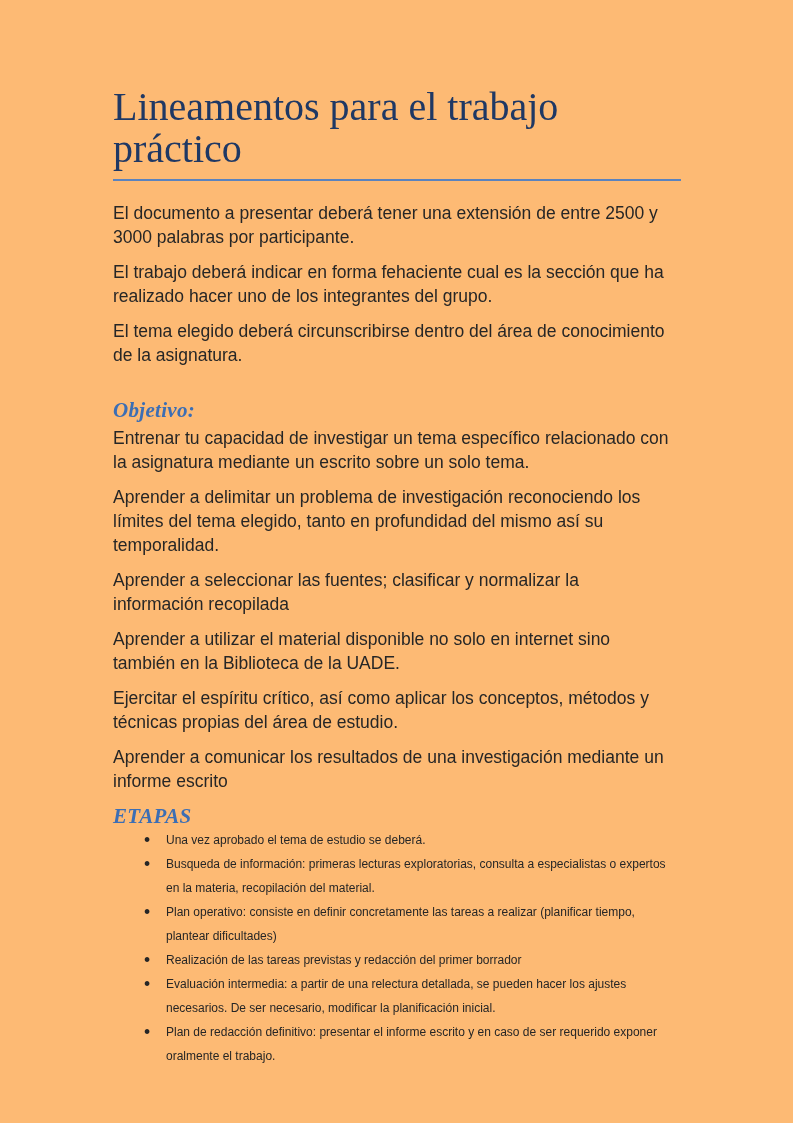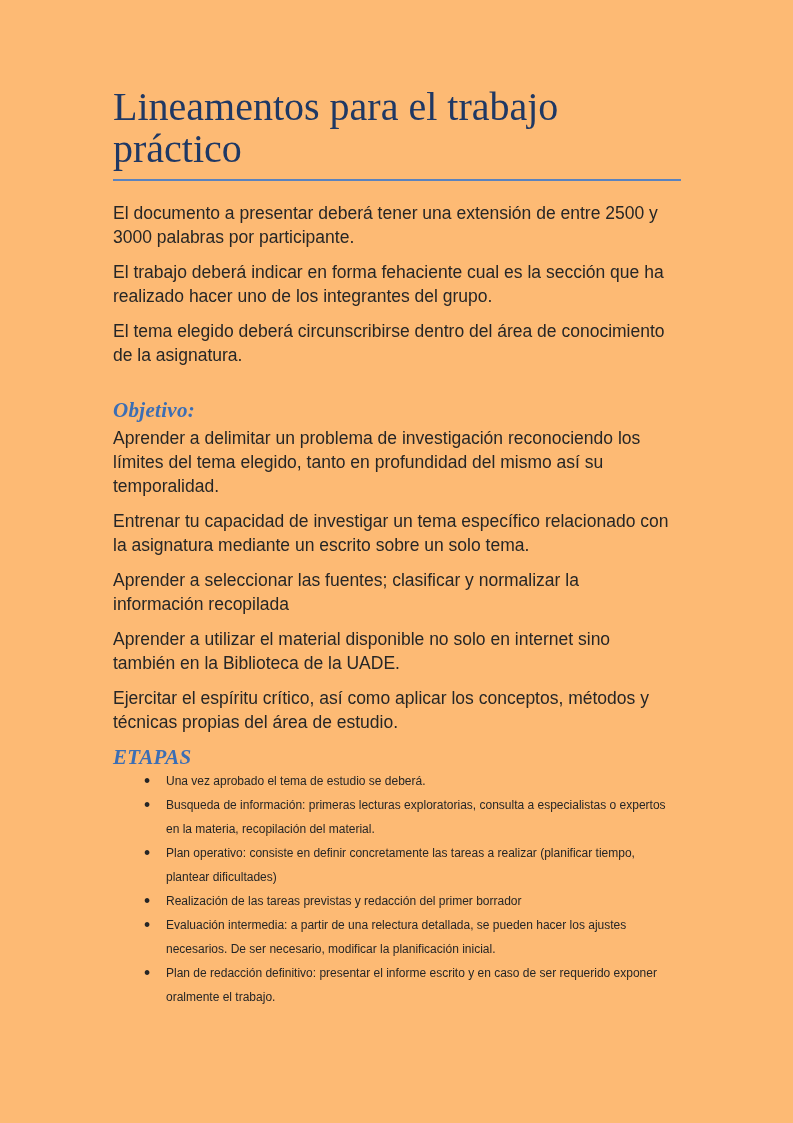--- a/index.html
+++ b/index.html
@@ -81,30 +81,31 @@
   <h1 class="doc-title">Lineamentos para el trabajo práctico</h1>
 
   <p class="body-par">El documento a presentar deberá tener una extensión de entre 2500 y 3000 palabras por participante.</p>
 
   <p class="body-par">El trabajo deberá indicar en forma fehaciente cual es la sección que ha realizado hacer uno de los integrantes del grupo.</p>
 
   <p class="body-par">El tema elegido deberá circunscribirse dentro del área de conocimiento de la asignatura.</p>
 
   <h2 class="sec-heading objetivo">Objetivo:</h2>
 
+  <p class="body-par">Entrenar tu capacidad de investigar un tema específico relacionado con la asignatura mediante un escrito sobre un solo tema.</p>
+
   <p class="body-par">Aprender a delimitar un problema de investigación reconociendo los límites del tema elegido, tanto en profundidad del mismo así su temporalidad.</p>
-
-  <p class="body-par">Entrenar tu capacidad de investigar un tema específico relacionado con la asignatura mediante un escrito sobre un solo tema.</p>
 
   <p class="body-par">Aprender a seleccionar las fuentes; clasificar y normalizar la información recopilada</p>
 
   <p class="body-par">Aprender a utilizar el material disponible no solo en internet sino también en la Biblioteca de la UADE.</p>
 
   <p class="body-par">Ejercitar el espíritu crítico, así como aplicar los conceptos, métodos y técnicas propias del área de estudio.</p>
 
+  <p class="body-par">Aprender a comunicar los resultados de una investigación mediante un informe escrito</p>
 
   <h2 class="sec-heading etapas">ETAPAS</h2>
 
   <ul class="etapas-list">
     <li>Una vez aprobado el tema de estudio se deberá.</li>
     <li>Busqueda de información: primeras lecturas exploratorias, consulta a especialistas o expertos en la materia, recopilación del material.</li>
     <li>Plan operativo: consiste en definir concretamente las tareas a realizar (planificar tiempo, plantear dificultades)</li>
     <li>Realización de las tareas previstas y redacción del primer borrador</li>
     <li>Evaluación intermedia: a partir de una relectura detallada, se pueden hacer los ajustes necesarios. De ser necesario, modificar la planificación inicial.</li>
     <li>Plan de redacción definitivo: presentar el informe escrito y en caso de ser requerido  exponer oralmente el trabajo.</li>

